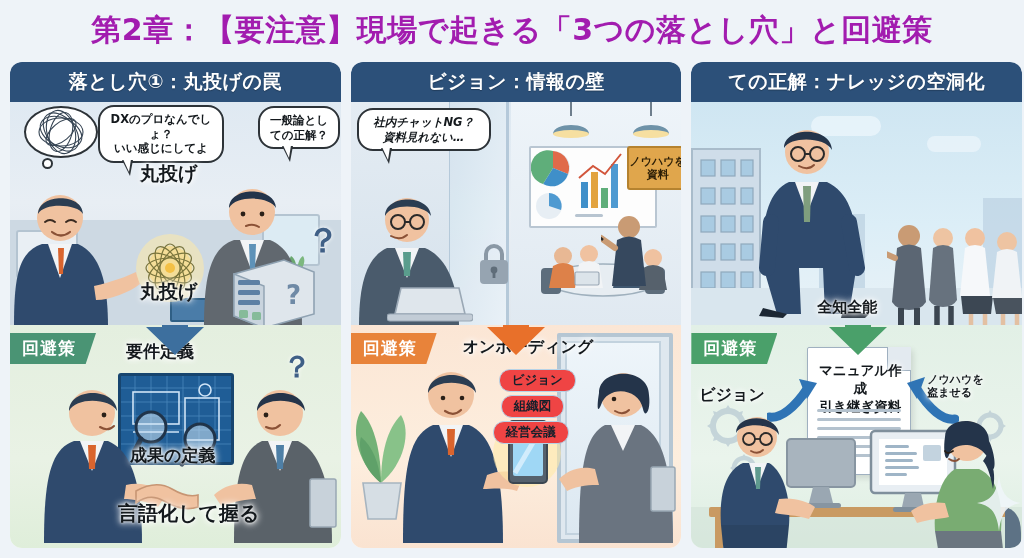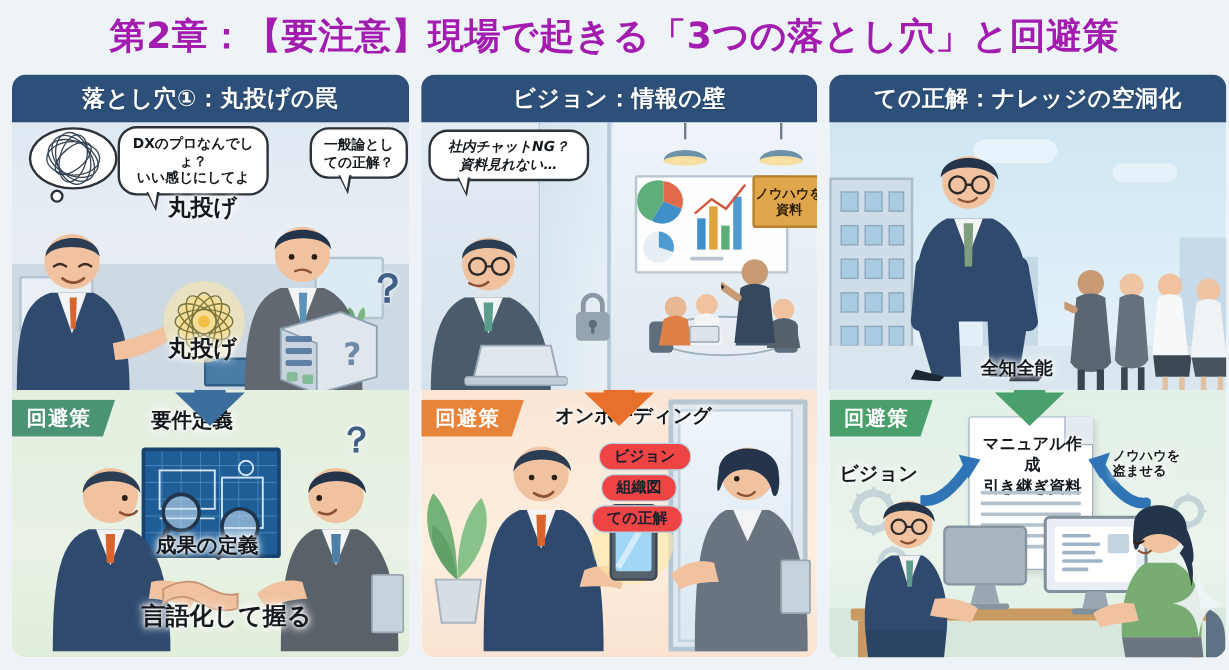--- a/index.html
+++ b/index.html
@@ -486,21 +486,21 @@
             <circle cx="34" cy="42" r="34" fill="#ffe9a8" opacity=".6"></circle>
             <rect x="16" y="10" width="38" height="62" rx="4" fill="#55616d" stroke="#3c4752" stroke-width="2"></rect>
             <rect x="20" y="15" width="30" height="50" rx="2" fill="#9fd7f5"></rect>
             <path d="M22 62 L48 18" stroke="#e8f6ff" stroke-width="5" opacity=".7"></path>
           </svg>
         </div>
 
         <div class="art-label" style="left:112px;top:12px;font-size:16px;">オンボーディング</div>
         <div class="pill" style="left:148px;top:44px;">ビジョン</div>
         <div class="pill" style="left:150px;top:70px;">組織図</div>
-        <div class="pill" style="left:142px;top:96px;">ての正解</div>
+        <div class="pill" style="left:142px;top:96px;">経営会議</div>
       </div>
     </div>
 
     <div class="column">
       <div class="col-header">ての正解：ナレッジの空洞化</div>
 
       <div class="scene-problem">
         <div class="sky c3-bg"></div>
 
         <div class="abs" style="left:120px;top:14px;width:70px;height:20px;background:#eaf4fa;border-radius:12px;opacity:.85;"></div>

